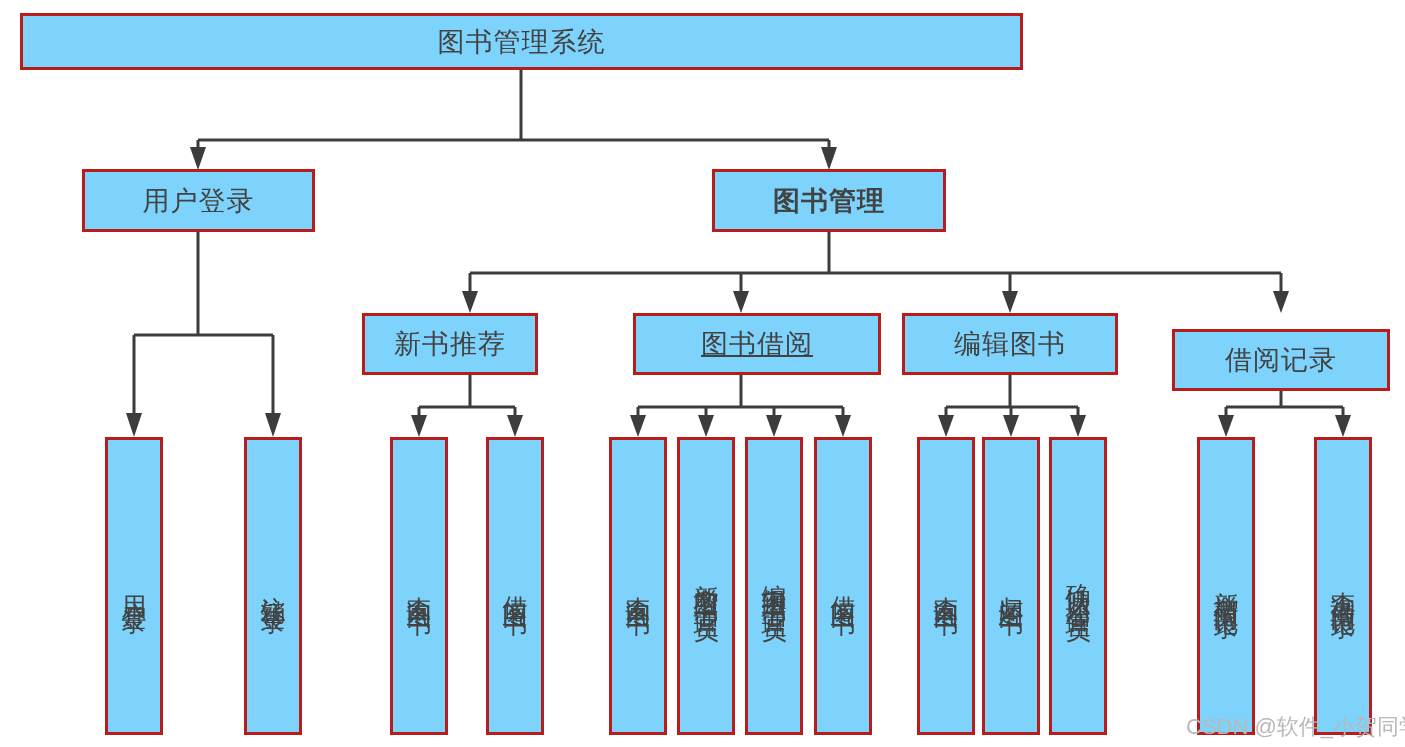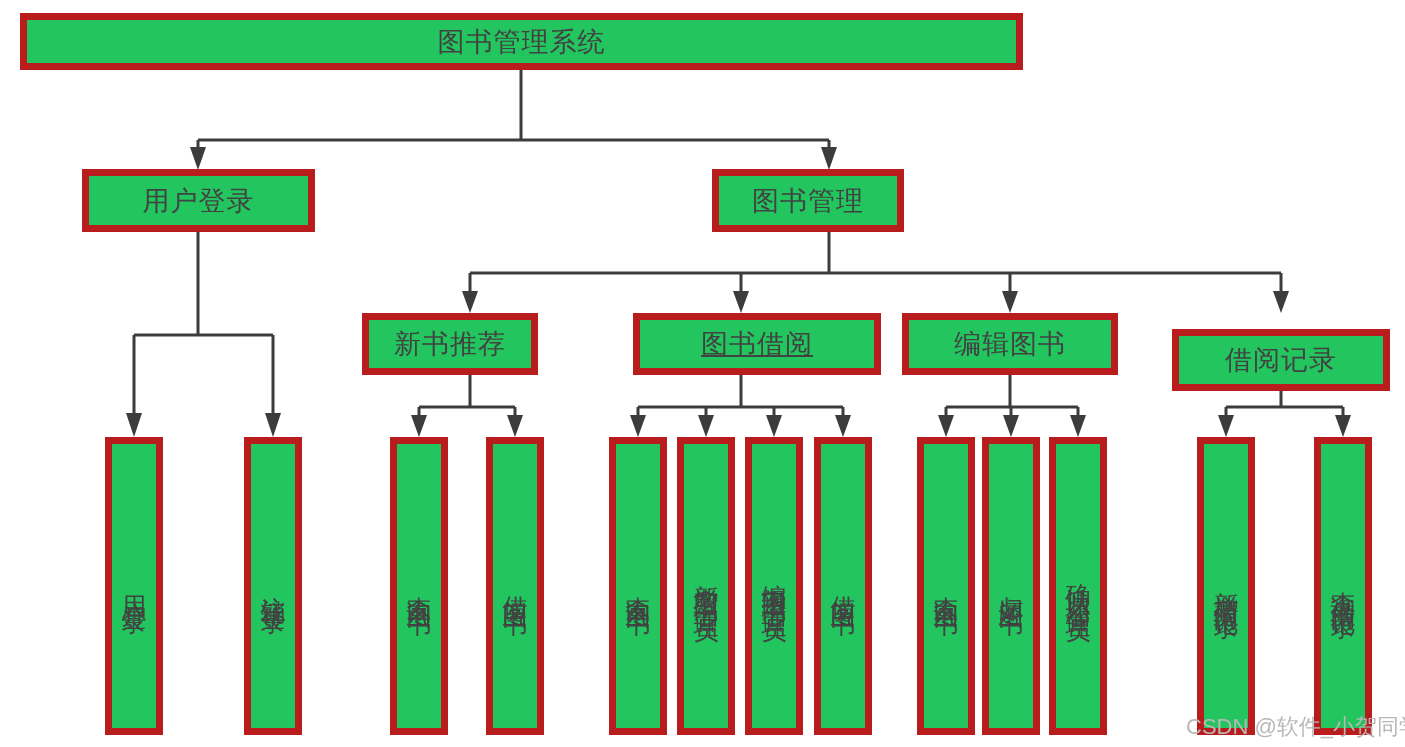--- a/index.html
+++ b/index.html
@@ -23,22 +23,22 @@
     stroke-width: 3;
     fill: none;
   }
   .connectors polygon {
     fill: #3c3c3c;
     stroke: none;
   }
   .node {
     position: absolute;
     box-sizing: border-box;
-    background: #22c55e;
-    border: 7px solid #b91c1c;
+    background: #7dd3fc;
+    border: 3px solid #b91c1c;
     display: flex;
     align-items: center;
     justify-content: center;
   }
   .hnode {
     font-size: 27px;
     letter-spacing: 1px;
     white-space: nowrap;
   }
   .vnode {
@@ -46,21 +46,21 @@
     height: 298px;
     top: 437px;
     writing-mode: vertical-rl;
     text-orientation: mixed;
     font-size: 25px;
     letter-spacing: 5px;
     line-height: 1;
   }
   .root-node     { left: 20px;   top: 13px;  width: 1003px; height: 57px; }
   .n-user-login  { left: 82px;   top: 169px; width: 233px;  height: 63px; }
-  .n-book-mgmt   { left: 712px;  top: 169px; width: 192px;  height: 63px; }
+  .n-book-mgmt   { left: 712px;  top: 169px; width: 234px;  height: 63px; font-weight: bold; }
   .n-new-book    { left: 362px;  top: 313px; width: 176px;  height: 62px; }
   .n-book-borrow { left: 633px;  top: 313px; width: 248px;  height: 62px; text-decoration: underline; }
   .n-cur-borrow  { left: 902px;  top: 313px; width: 216px;  height: 62px; }
   .n-borrow-rec  { left: 1172px; top: 313px; width: 218px;  height: 62px; margin-top: 16px; }
   .lf-1  { left: 105px;  }
   .lf-2  { left: 244px;  }
   .lf-3  { left: 390px;  }
   .lf-4  { left: 486px;  }
   .lf-5  { left: 609px;  }
   .lf-6  { left: 677px;  }

